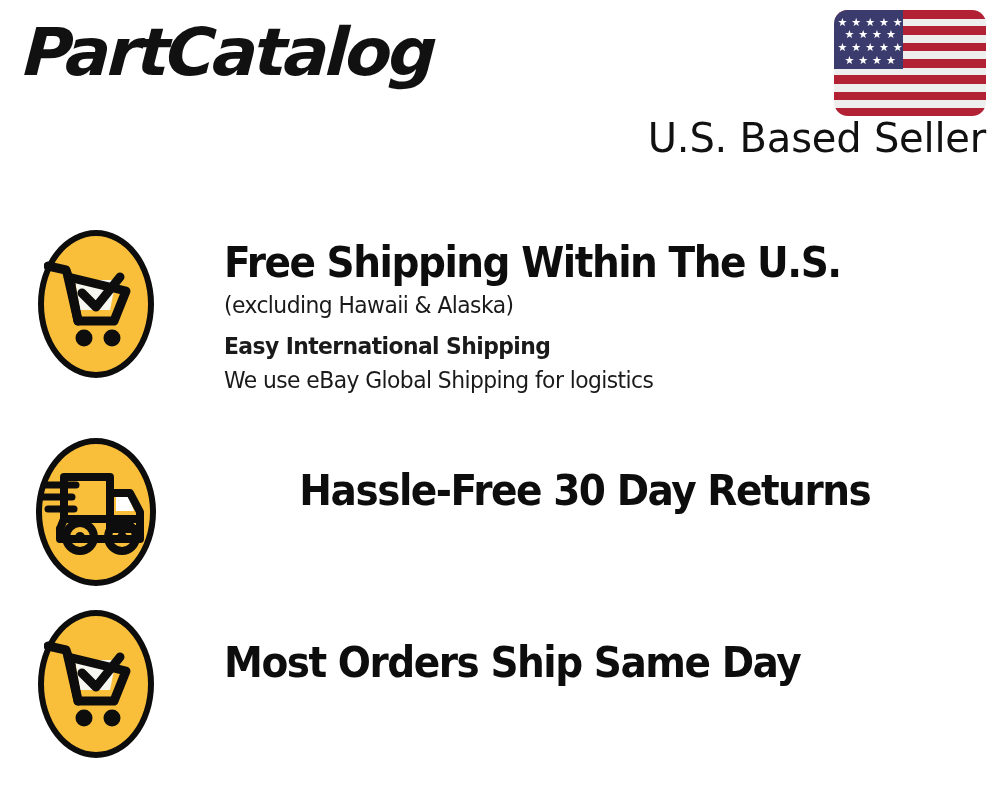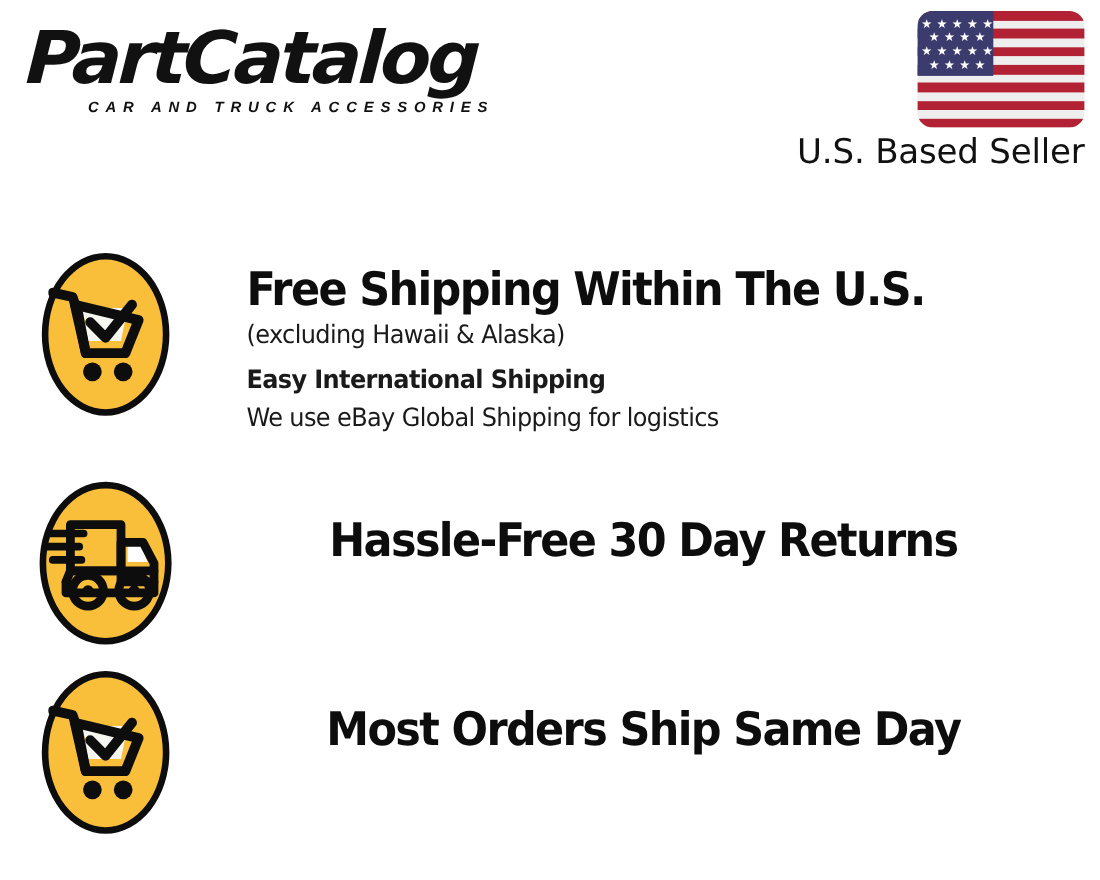--- a/index.html
+++ b/index.html
@@ -104,21 +104,21 @@
     color: #ffffff;
     font-size: 11px;
     line-height: 10px;
     text-align: center;
   }
   .flag-star::before { content: "\2605"; }
 
   #seller-label {
     font-family: "DejaVu Sans", sans-serif;
     font-weight: normal;
-    font-size: 31px;
+    font-size: 40px;
     line-height: 40px;
     color: #111111;
     margin-top: 2px;
     letter-spacing: -0.2px;
     white-space: nowrap;
   }
 
   
   #features {
     position: absolute;
@@ -186,33 +186,32 @@
   .feature-sub.bold { font-weight: bold; margin-top: 8px; }
   .feature-sub.tight { margin-top: 1px; }
 
   
   #feature-row-shipping   { height: 190px; }
   #feature-row-returns    { height: 172px; text-align: center; }
   #feature-row-sameday    { height: 160px; }
 
   #feature-row-shipping .feature-text   { padding-top: 8px; }
   #feature-row-returns  .feature-text   { padding-top: 46px; }
-  #feature-row-sameday  .feature-text   { padding-top: 46px; text-align: center; }
+  #feature-row-sameday  .feature-text   { padding-top: 46px; }
 
   #feature-row-returns .feature-icon-wrap,
   #feature-row-sameday .feature-icon-wrap { padding-top: 18px; }
 </style>
 </head>
 <body>
 
 <div id="page">
 
   <div id="brand-logo">
     <div id="brand-wordmark">PartCatalog</div>
-    <div id="brand-tagline">CAR AND TRUCK ACCESSORIES</div>
   </div>
 
   <div id="seller-badge">
     <div id="us-flag-icon">
       <div class="flag-stripe s0"></div>
       <div class="flag-stripe s1"></div>
       <div class="flag-stripe s2"></div>
       <div class="flag-stripe s3"></div>
       <div class="flag-stripe s4"></div>
       <div class="flag-stripe s5"></div>

